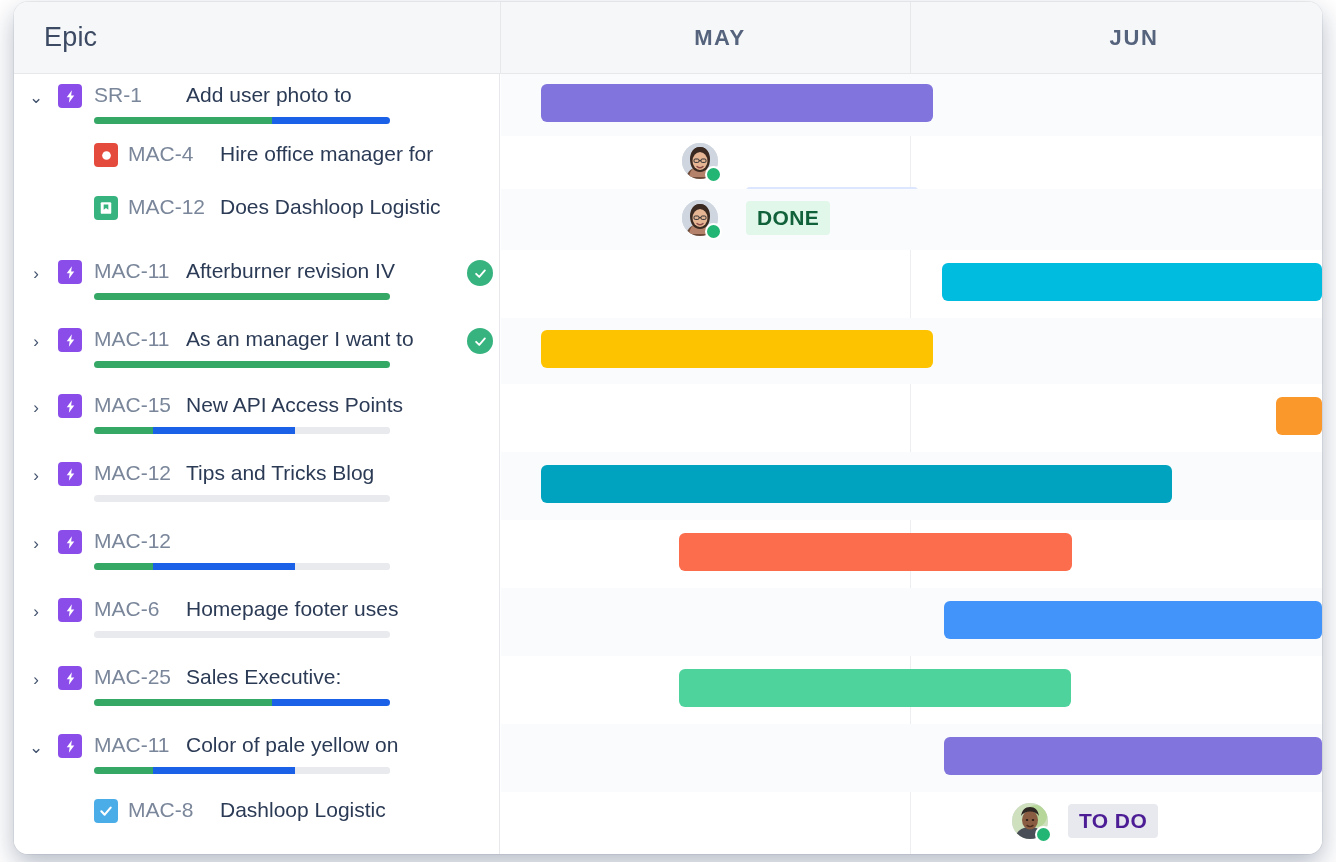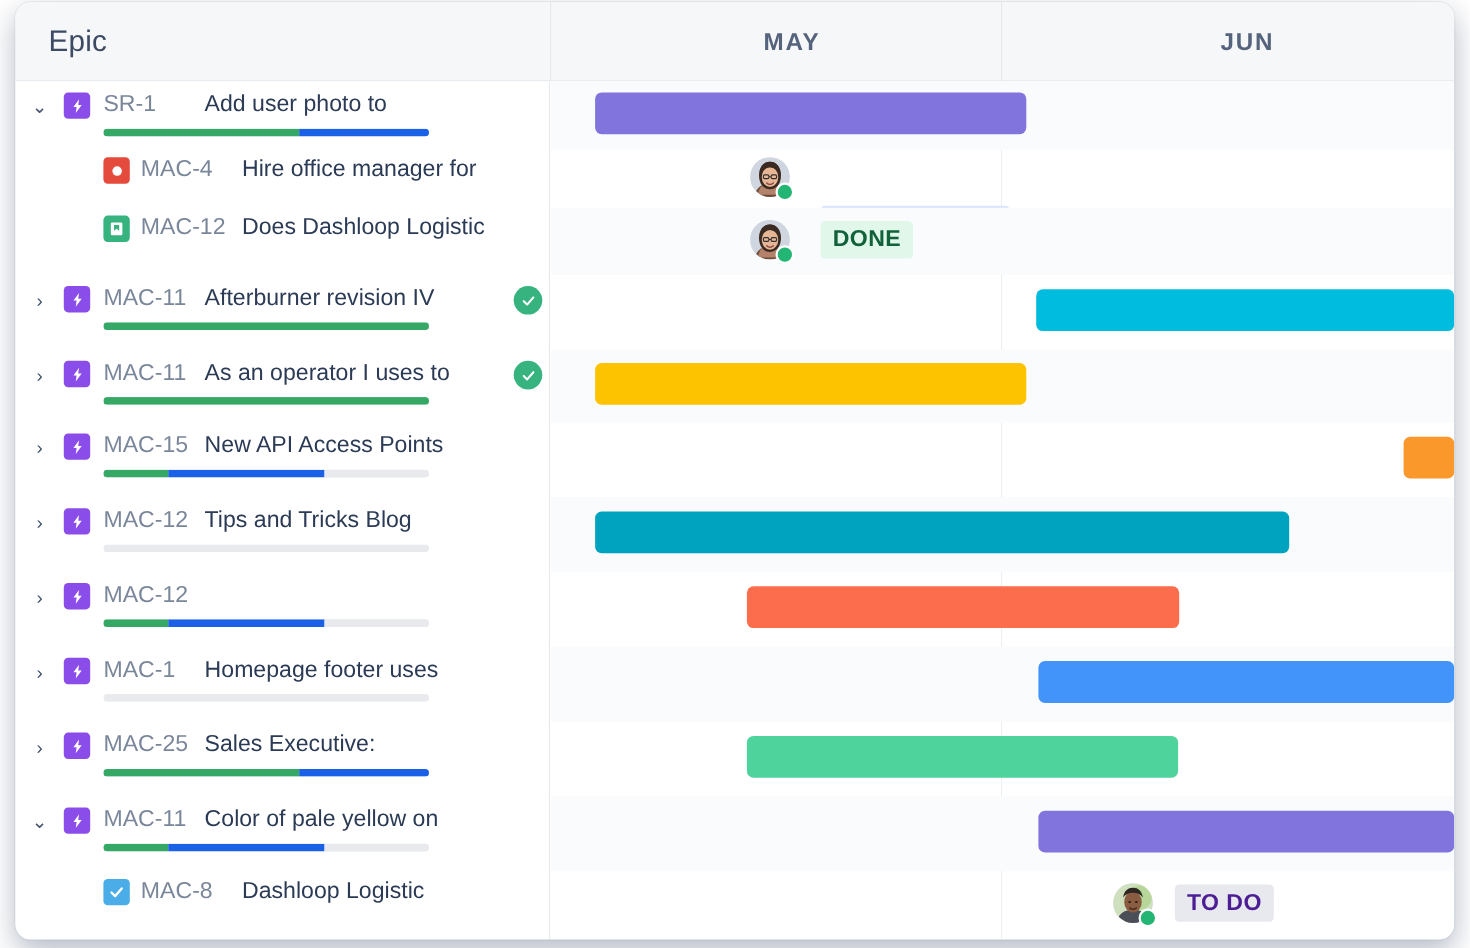--- a/index.html
+++ b/index.html
@@ -289,21 +289,21 @@
             </div>
           </div>
           <div class="row" style="top: 244px; height: 66px;">
             <div class="twisty" style="top:15px;">›</div>
             <div class="type-icon ic-epic" style="left:44px; top:10px;">
               <svg width="15" height="15" viewBox="0 0 24 24">
                 <path fill="#fff" d="M14.2 2 6 13.2h4.6L9.4 22 18 10.4h-5z"></path>
               </svg>
             </div>
             <div class="key" style="left:80px; top:9px;">MAC-11</div>
-            <div class="summary" style="left:172px; top:9px;">As an operator I uses to</div>
+            <div class="summary" style="left:172px; top:9px;">As an manager I want to</div>
             <div class="done-badge" style="left:453px; top:10px;">
               <svg width="15" height="15" viewBox="0 0 24 24">
                 <path fill="none" stroke="#fff" stroke-width="3" stroke-linecap="round" stroke-linejoin="round" d="M5 12.5 10 17.5 19 7"></path>
               </svg>
             </div>
             <div class="pbar" style="top:43px;">
               <div class="pseg green" style="width:100%;"></div>
             </div>
           </div>
           <div class="row" style="top: 310px; height: 68px;">
@@ -348,21 +348,21 @@
               <div class="pseg gray" style="width:32%;"></div>
             </div>
           </div>
           <div class="row" style="top: 514px; height: 68px;">
             <div class="twisty" style="top:15px;">›</div>
             <div class="type-icon ic-epic" style="left:44px; top:10px;">
               <svg width="15" height="15" viewBox="0 0 24 24">
                 <path fill="#fff" d="M14.2 2 6 13.2h4.6L9.4 22 18 10.4h-5z"></path>
               </svg>
             </div>
-            <div class="key" style="left:80px; top:9px;">MAC-1</div>
+            <div class="key" style="left:80px; top:9px;">MAC-6</div>
             <div class="summary" style="left:172px; top:9px;">Homepage footer uses</div>
             <div class="pbar" style="top:43px;">
               <div class="pseg gray" style="width:100%;"></div>
             </div>
           </div>
           <div class="row" style="top: 582px; height: 68px;">
             <div class="twisty" style="top:15px;">›</div>
             <div class="type-icon ic-epic" style="left:44px; top:10px;">
               <svg width="15" height="15" viewBox="0 0 24 24">
                 <path fill="#fff" d="M14.2 2 6 13.2h4.6L9.4 22 18 10.4h-5z"></path>

